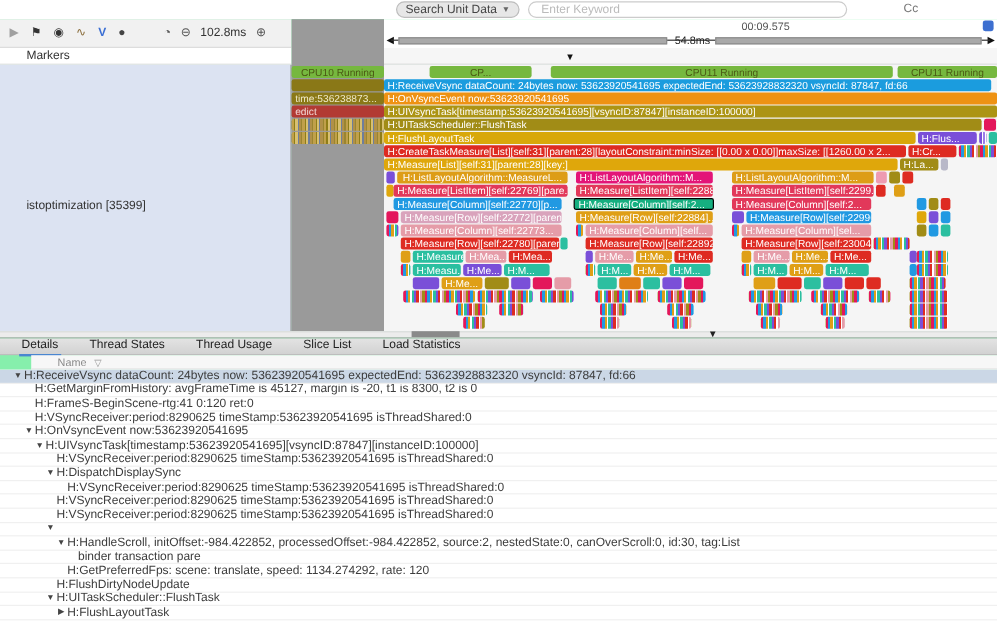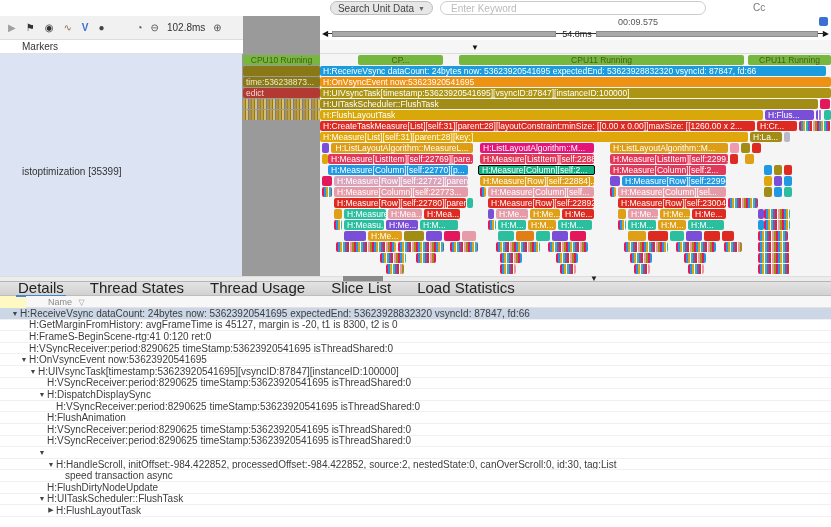--- a/index.html
+++ b/index.html
@@ -1,19 +1,19 @@
 <!DOCTYPE html>
 <html><head>
 <meta charset="utf-8">
 <style>
   * { margin:0; padding:0; box-sizing:border-box; }
   html,body { width:831px; height:527px; overflow:hidden; background:#fff;
     font-family:"Liberation Sans", sans-serif; }
   .abs { position:absolute; }
-  #stage { position:relative; width:831px; height:527px; background:#fef9c3; }
+  #stage { position:relative; width:831px; height:527px; background:#86efac; }
 
   
   #topstrip { left:0; top:0; width:831px; height:16px; background:#fff; }
   #search-pill { left:330px; top:1px; width:103px; height:14px; background:#e7e7e7;
     border:1px solid #bdbdbd; border-radius:8px; font-size:10px; color:#444;
     display:flex; align-items:center; justify-content:center; gap:4px; }
   #search-pill .caret { font-size:7px; color:#666; }
   #keyword-box { left:440px; top:1px; width:266px; height:14px; background:#fff;
     border:1px solid #ccc; border-radius:8px; font-size:10px; color:#bbb;
     display:flex; align-items:center; padding-left:10px; }
@@ -60,21 +60,21 @@
 
   
   #flame-scroll { left:0; top:276px; width:831px; height:5px; background:#ececec; border-top:1px solid #ddd; }
   #flame-thumb { left:343px; top:276px; width:40px; height:5px; background:#8a8a8a; }
   #bottom-marker { left:590px; top:274px; font-size:8px; color:#222; }
 
   
   #tabs-bar { left:0; top:281px; width:831px; height:15px;
     background:linear-gradient(#e3e3e3,#d2d2d2); border-top:1px solid #b5b5b5;
     border-bottom:1px solid #bdbdbd; display:flex; align-items:center; padding-left:18px; gap:26px; }
-  .tab { font-size:15px; color:#222; height:16px; line-height:14px; position:relative; cursor:default; }
+  .tab { font-size:10px; color:#222; height:16px; line-height:14px; position:relative; cursor:default; }
   .tab.active::after { content:""; position:absolute; left:-2px; right:-2px; bottom:0; height:2px; background:#4a86d0; }
   #name-header { left:0; top:296px; width:831px; height:12px; background:#f7f7f7;
     border-bottom:1px solid #e2e2e2; font-size:9px; color:#8a8a8a; padding-left:22px; line-height:12px;margin-left:26px; }
   #name-header .funnel { font-size:8px; color:#9a9a9a; margin-left:4px; }
   #tree-list { left:0; top:308px; width:831px; height:219px; overflow:hidden; background:#fff; }
   .tree-row { height:11.6px; display:flex; align-items:center; font-size:10px; color:#3c3c3c;
     border-bottom:1px solid #f0f0f0; white-space:nowrap; overflow:hidden; }
   .tree-row.selected { background:#cbd7e6; }
   .tree-row .arrow { width:10px; font-size:7px; color:#444; text-align:center; flex:none; }
 </style>
@@ -312,40 +312,40 @@
       <div class="tree-row" style="padding-left: 37px;">
         <span class="arrow">▼</span>
         <span>H:DispatchDisplaySync</span>
       </div>
       <div class="tree-row" style="padding-left: 46px;">
         <span class="arrow"></span>
         <span>H:VSyncReceiver:period:8290625 timeStamp:53623920541695 isThreadShared:0</span>
       </div>
       <div class="tree-row" style="padding-left: 37px;">
         <span class="arrow"></span>
-        <span>H:FlushAnimation</span>
-      </div>
-      <div class="tree-row" style="padding-left: 37px;">
-        <span class="arrow"></span>
         <span>H:VSyncReceiver:period:8290625 timeStamp:53623920541695 isThreadShared:0</span>
       </div>
       <div class="tree-row" style="padding-left: 37px;">
         <span class="arrow"></span>
         <span>H:VSyncReceiver:period:8290625 timeStamp:53623920541695 isThreadShared:0</span>
       </div>
       <div class="tree-row" style="padding-left: 37px;">
         <span class="arrow">▼</span>
       </div>
       <div class="tree-row" style="padding-left: 46px;">
         <span class="arrow">▼</span>
         <span>H:HandleScroll, initOffset:-984.422852, processedOffset:-984.422852, source:2, nestedState:0, canOverScroll:0, id:30, tag:List</span>
       </div>
       <div class="tree-row" style="padding-left: 55px;">
         <span class="arrow"></span>
-        <span>speed transaction async</span>
+        <span>binder transaction pare</span>
+      </div>
+      <div class="tree-row" style="padding-left: 46px;">
+        <span class="arrow"></span>
+        <span>H:GetPreferredFps: scene: translate, speed: 1134.274292, rate: 120</span>
       </div>
       <div class="tree-row" style="padding-left: 37px;">
         <span class="arrow"></span>
         <span>H:FlushDirtyNodeUpdate</span>
       </div>
       <div class="tree-row" style="padding-left: 37px;">
         <span class="arrow">▼</span>
         <span>H:UITaskScheduler::FlushTask</span>
       </div>
       <div class="tree-row" style="padding-left: 46px;">

